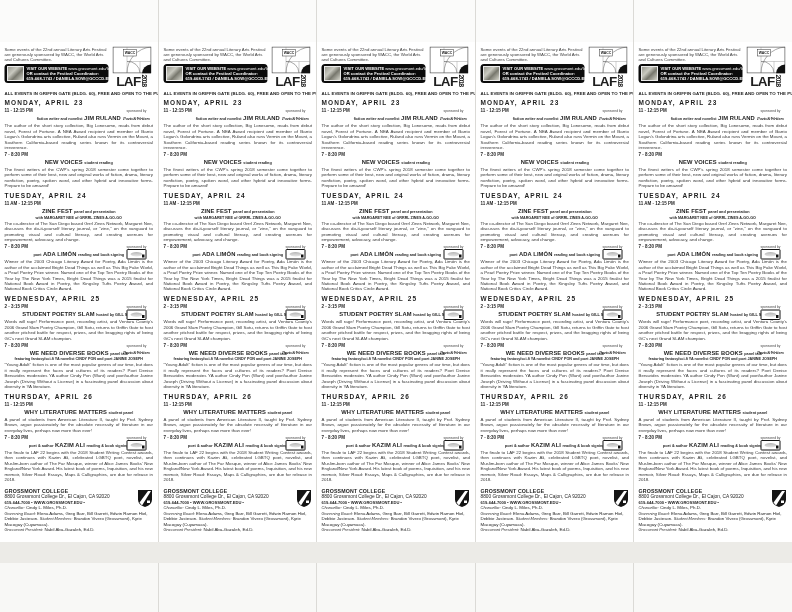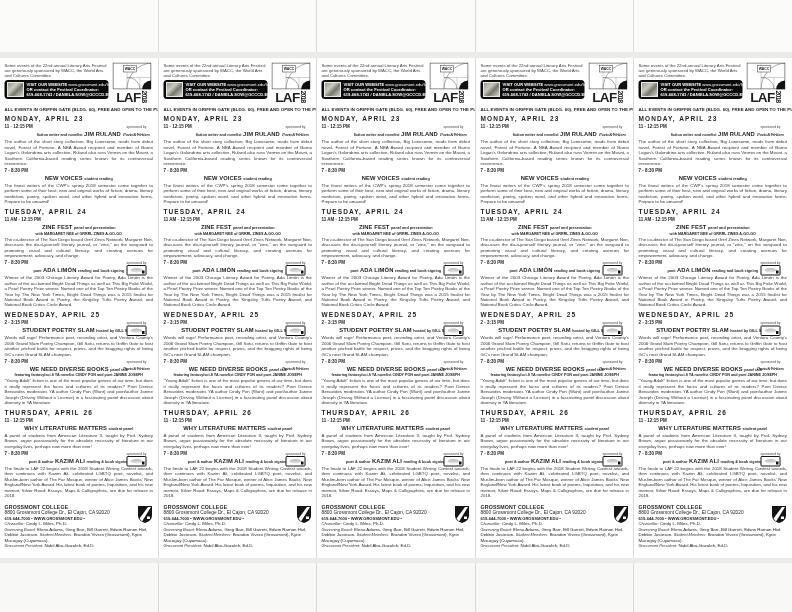--- a/index.html
+++ b/index.html
@@ -3,21 +3,21 @@
 <meta charset="utf-8">
 <style>
   html,body{margin:0;padding:0;}
   body{
     width:792px;height:612px;overflow:hidden;background:#ecebe7;
     font-family:"Liberation Sans",sans-serif;color:#222;
     -webkit-font-smoothing:antialiased;
   }
   .row{position:absolute;left:0;width:792px;display:flex;gap:1px;background:#dbdad6;}
   .row-top{top:0;height:52px;}
-  .row-main{top:58px;height:500px;}
+  .row-main{top:42px;height:500px;}
   .row-bottom{top:563px;height:49px;}
   .frag{flex:1;background:#fbfbfa;}
   .frag-b{flex:1;background:#f8f8f6;}
   .page{flex:1;background:#ffffff;overflow:hidden;position:relative;}
   .page-inner{
     width:316px;height:1000px;transform:scale(0.5);transform-origin:0 0;
     box-sizing:border-box;padding:9px 10px 0 9px;color:#1e1e1e;
   }
   
   .hdr{display:flex;align-items:flex-start;}

